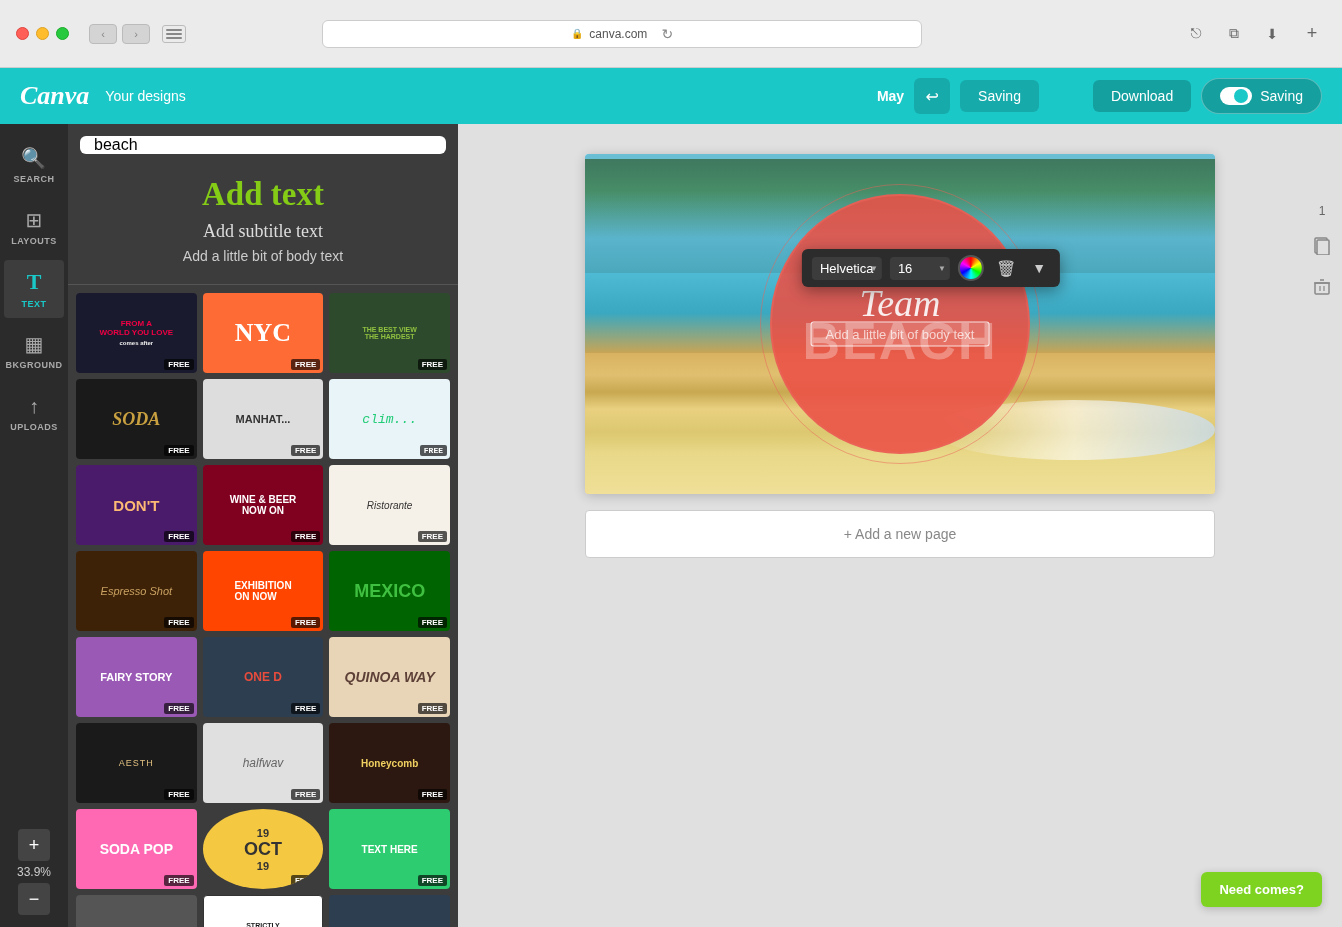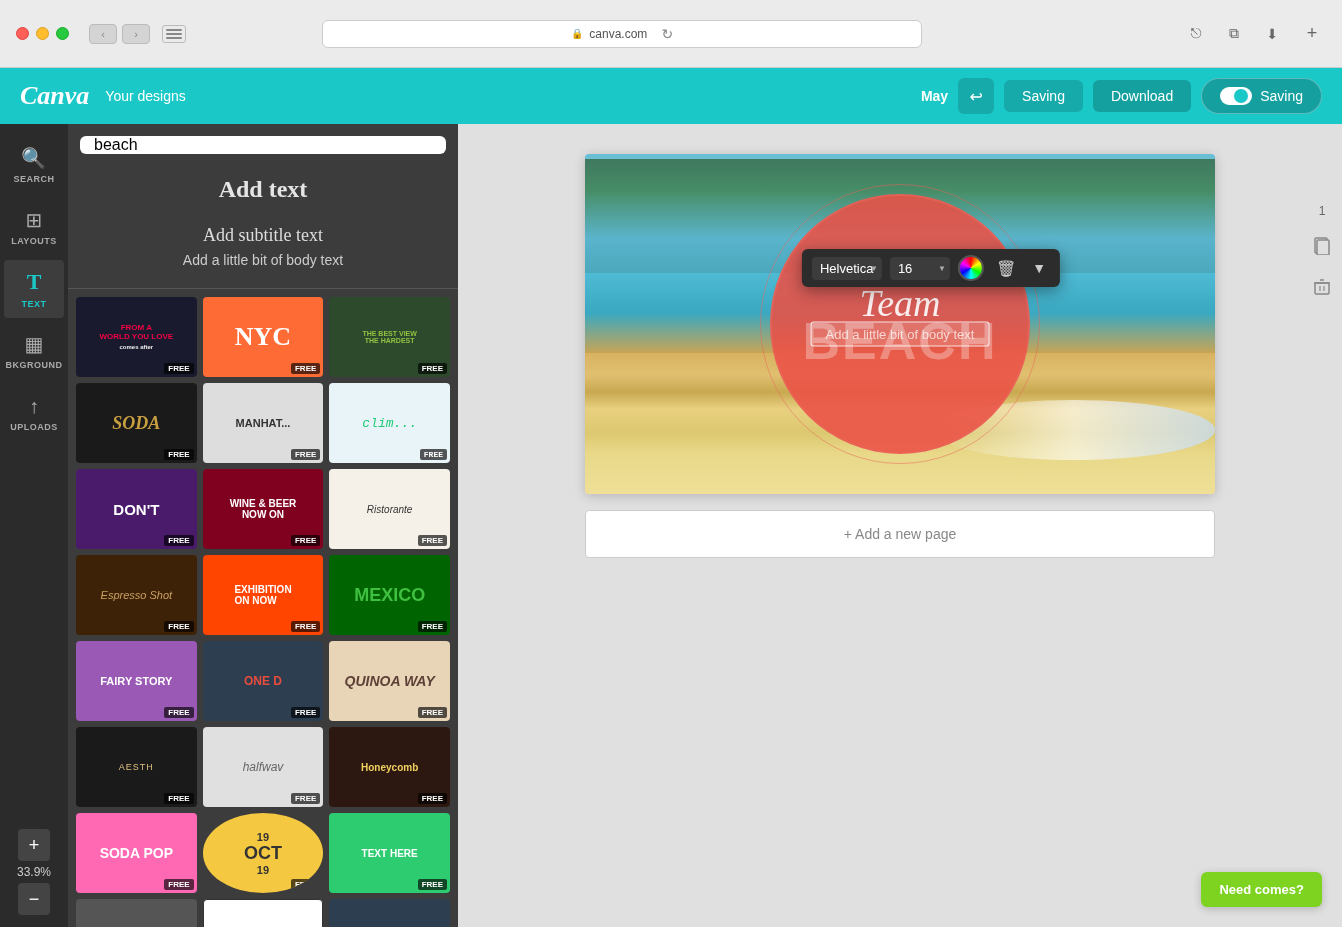--- a/index.html
+++ b/index.html
@@ -39,21 +39,21 @@
       padding: 0 20px;
       gap: 16px;
     }
     .canva-logo { color: white; font-size: 26px; font-weight: bold; font-style: italic; font-family: Georgia, serif; cursor: pointer; }
     .app-bar-title { color: white; font-size: 14px; font-weight: 500; }
     .app-bar-spacer { flex: 1; }
     .app-bar-right { display: flex; align-items: center; gap: 10px; }
     .user-label { color: white; font-size: 14px; font-weight: 600; }
     .undo-btn { width: 36px; height: 36px; background: rgba(0,0,0,0.15); border-radius: 6px; display: flex; align-items: center; justify-content: center; cursor: pointer; color: white; font-size: 16px; }
     .share-btn { background: rgba(0,0,0,0.15); border: none; color: white; padding: 8px 18px; border-radius: 6px; font-size: 14px; font-weight: 500; cursor: pointer; }
-    .download-btn { background: rgba(0,0,0,0.2); border: none; color: white; padding: 8px 18px; border-radius: 6px; font-size: 14px; font-weight: 500; cursor: pointer; }
+    .download-btn { background: rgba(0,0,0,0.2); border: none; color: white; padding: 8px 18px; border-radius: 6px; font-size: 14px; font-weight: 500; cursor: pointer; margin-left: 44px; }
     .saving-btn { background: #159f9f; border: 1px solid rgba(255,255,255,0.3); color: white; padding: 8px 18px; border-radius: 20px; font-size: 14px; font-weight: 500; cursor: pointer; display: flex; align-items: center; gap: 8px; }
     .saving-toggle { width: 32px; height: 18px; background: white; border-radius: 10px; position: relative; }
     .saving-toggle::after { content: ''; position: absolute; left: 14px; top: 2px; width: 14px; height: 14px; background: #1bc8c8; border-radius: 50%; }
 
     
     .main-layout {
       display: flex;
       height: calc(927px - 68px - 56px);
     }
 
@@ -108,25 +108,25 @@
       width: 100%;
       background: transparent;
     }
 
     
     .text-adders {
       padding: 10px 16px 16px;
       border-bottom: 1px solid #555;
     }
     .add-text-heading {
-      color: #e5e5e5;
-      font-size: 24px;
+      color: #84cc16;
+      font-size: 33px;
       font-weight: 900;
       text-align: center;
-      margin-bottom: 22px;
+      margin-bottom: 8px;
       cursor: pointer;
       font-family: Georgia, serif;
     }
     .add-subtitle-text {
       color: #ddd;
       font-size: 18px;
       font-weight: 400;
       text-align: center;
       margin-bottom: 6px;
       cursor: pointer;
@@ -177,21 +177,21 @@
     .t-nyc .tl-text { color: white; font-size: 26px; font-weight: 900; font-family: serif; }
     .t-bestview { background: #2d4a2d; }
     .t-bestview .tl-text { color: #90c040; font-size: 7px; text-align: center; font-weight: bold; text-transform: uppercase; }
     .t-best { background: #1a1a1a; }
     .t-best .tl-text { color: #c8a040; font-size: 18px; font-weight: 900; font-style: italic; font-family: Georgia, serif; }
     .t-manhat { background: #ddd; }
     .t-manhat .tl-text { color: #333; font-size: 11px; font-weight: 900; text-transform: uppercase; font-family: Arial; }
     .t-climb { background: #e8f4f8; font-family: Liberation Mono, monospace; }
     .t-climb .tl-text { color: #2c7; font-size: 13px; font-style: italic; }
     .t-dont { background: #4a1a6b; }
-    .t-dont .tl-text { color: #ffffff; font-size: 15px; font-weight: 900; text-transform: uppercase; }
+    .t-dont .tl-text { color: #fdba74; font-size: 15px; font-weight: 900; text-transform: uppercase; }
     .t-wine { background: #800020; }
     .t-wine .tl-text { color: white; font-size: 10px; font-weight: bold; text-transform: uppercase; text-align: center; }
     .t-restaurant { background: #f5f0e8; }
     .t-restaurant .tl-text { color: #333; font-size: 10px; font-style: italic; text-align: center; }
     .t-espresso { background: #3d2208; }
     .t-espresso .tl-text { color: #c8a060; font-size: 11px; font-style: italic; }
     .t-exhibition { background: #ff4500; }
     .t-exhibition .tl-text { color: white; font-size: 10px; font-weight: 900; text-transform: uppercase; }
     .t-mexico { background: #006400; }
     .t-mexico .tl-text { color: #40c040; font-size: 18px; font-weight: 900; text-transform: uppercase; }

